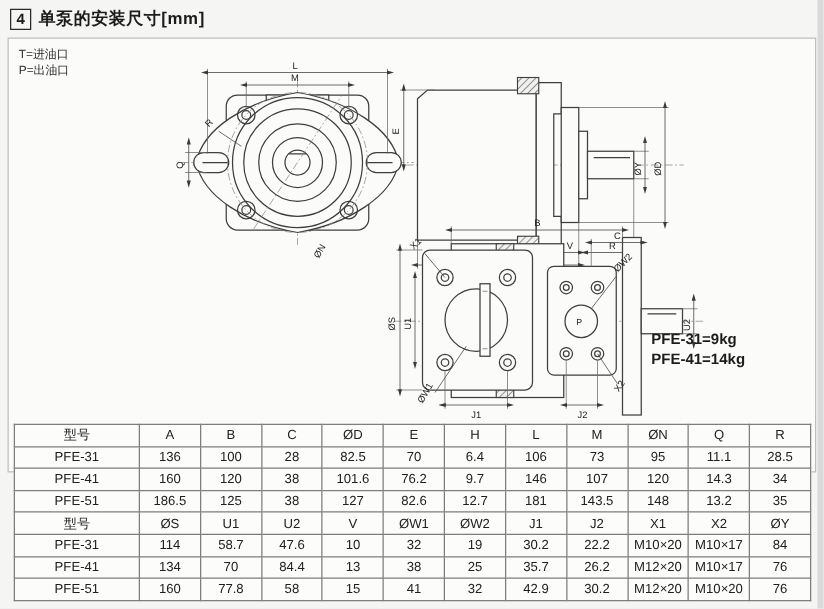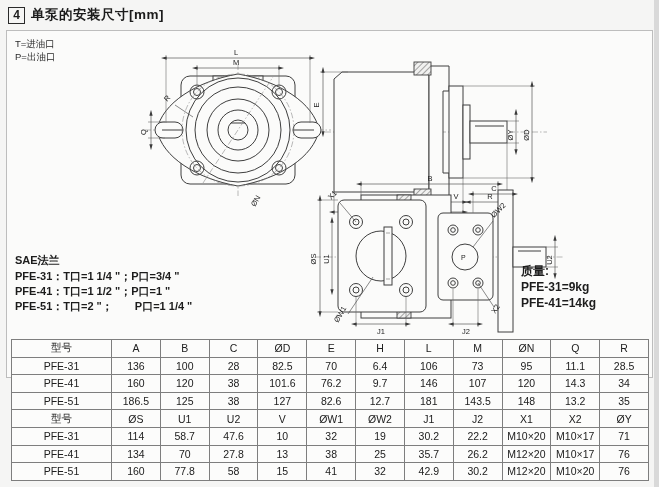--- a/index.html
+++ b/index.html
@@ -263,29 +263,22 @@
         <text class="dimt" x="331" y="292" transform="rotate(-60 331 292)">ØW1</text>
 
         <line class="diml" x1="466" y1="216" x2="486" y2="190"></line>
         <text class="dimt" x="487" y="187" transform="rotate(-45 487 187)">ØW2</text>
 
         <line class="diml" x1="471" y1="252" x2="487" y2="276"></line>
         <text class="dimt" x="488" y="283" transform="rotate(-55 488 283)">X2</text>
       </g>
     </svg>
 
-    <div class="sae-block">
-      <div class="sae-heading">SAE法兰</div>
-      <div>PFE-31：T口=1 1/4 "；P口=3/4 "</div>
-      <div>PFE-41：T口=1 1/2 "；P口=1 "</div>
-      <div>PFE-51：T口=2 "；　　P口=1 1/4 "</div>
-    </div>
 
     <div class="mass-block">
-      <div>质量:</div>
       <div>PFE-31=9kg</div>
       <div>PFE-41=14kg</div>
     </div>
 
 
     <table class="dims">
       <colgroup>
         <col style="width:100px">
         <col>
           <col>
@@ -375,27 +368,27 @@
             <td>114</td>
             <td>58.7</td>
             <td>47.6</td>
             <td>10</td>
             <td>32</td>
             <td>19</td>
             <td>30.2</td>
             <td>22.2</td>
             <td>M10×20</td>
             <td>M10×17</td>
-            <td>71</td>
+            <td>84</td>
           </tr>
           <tr>
             <td>PFE-41</td>
             <td>134</td>
             <td>70</td>
-            <td>27.8</td>
+            <td>84.4</td>
             <td>13</td>
             <td>38</td>
             <td>25</td>
             <td>35.7</td>
             <td>26.2</td>
             <td>M12×20</td>
             <td>M10×17</td>
             <td>76</td>
           </tr>
           <tr>

